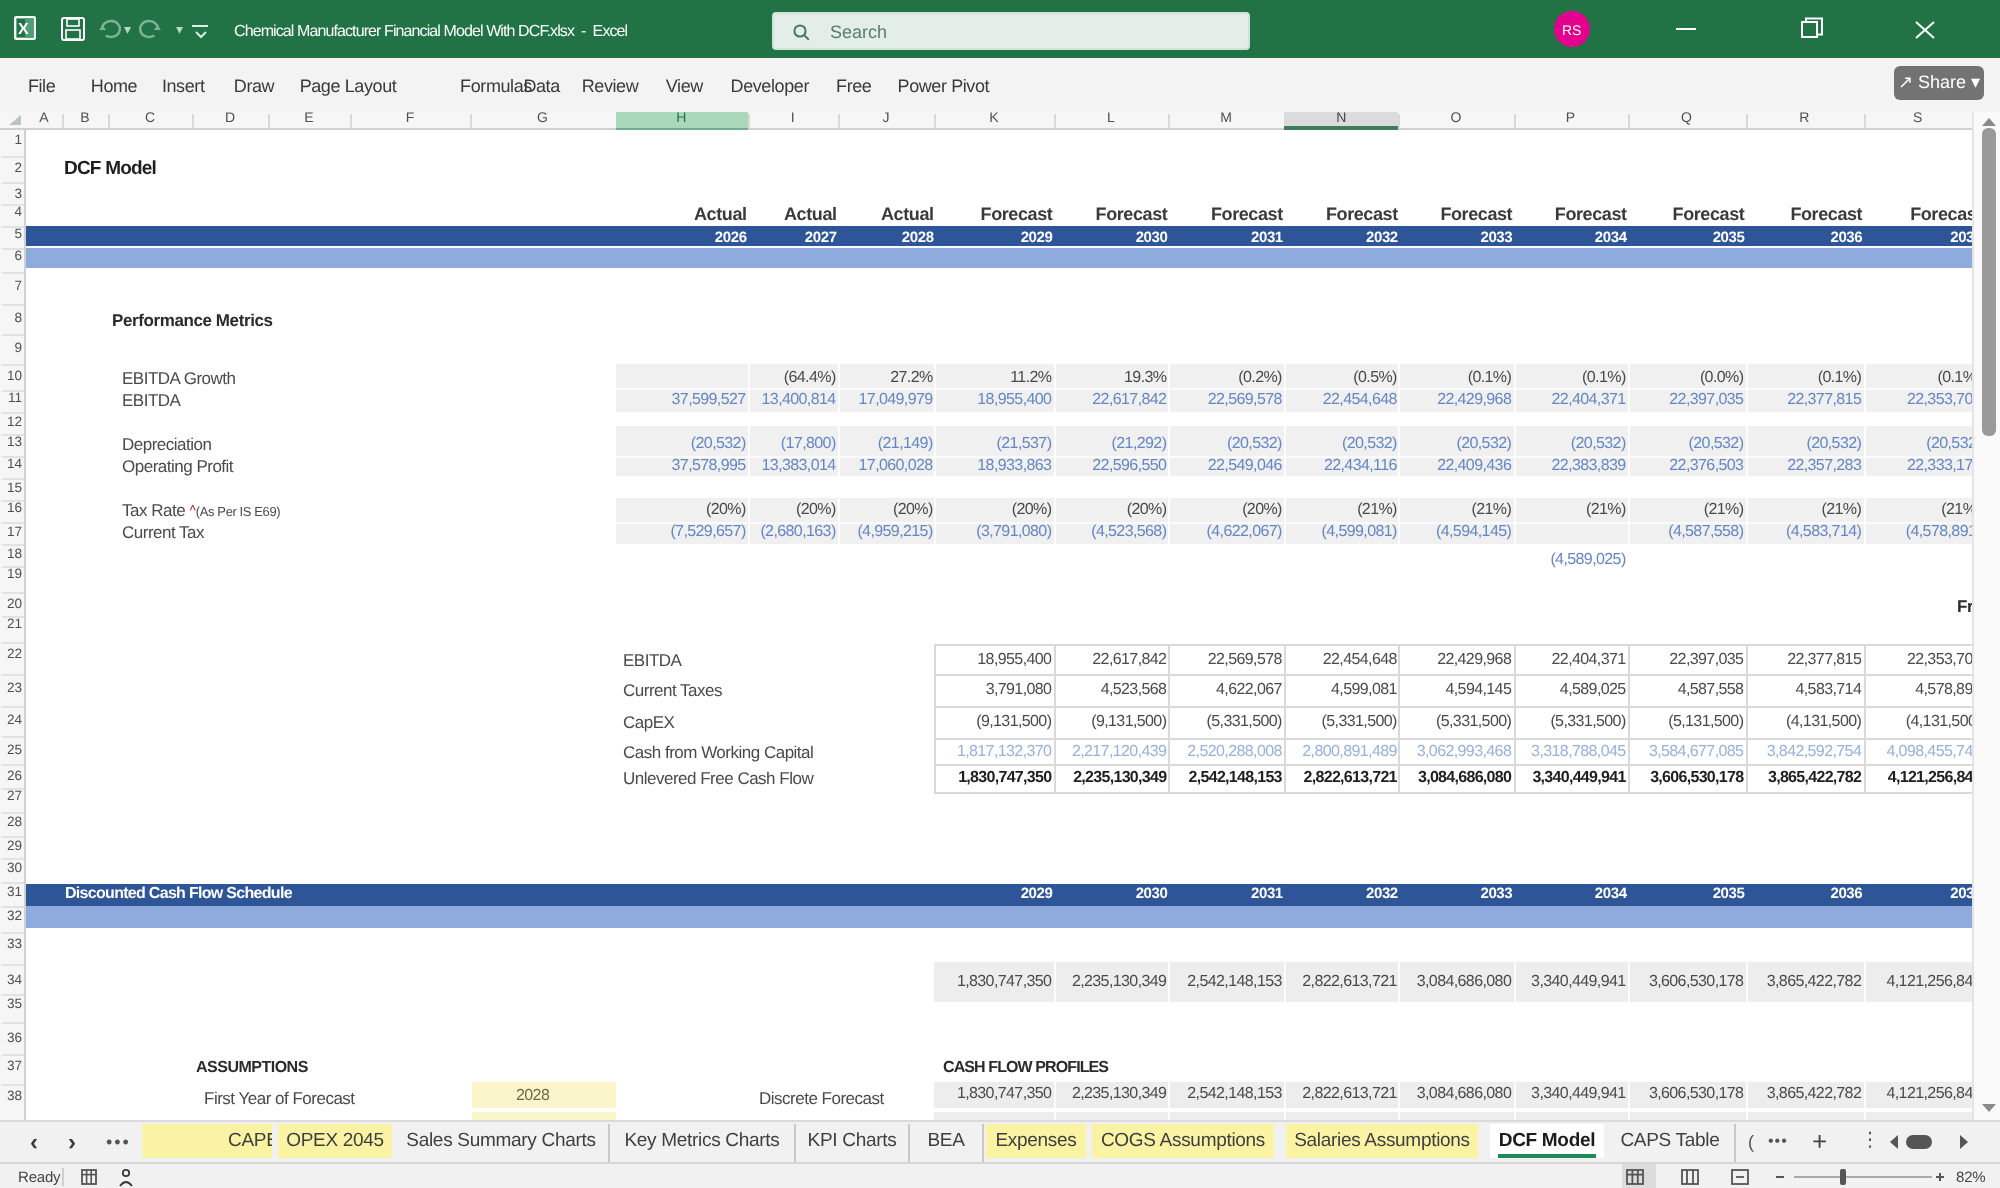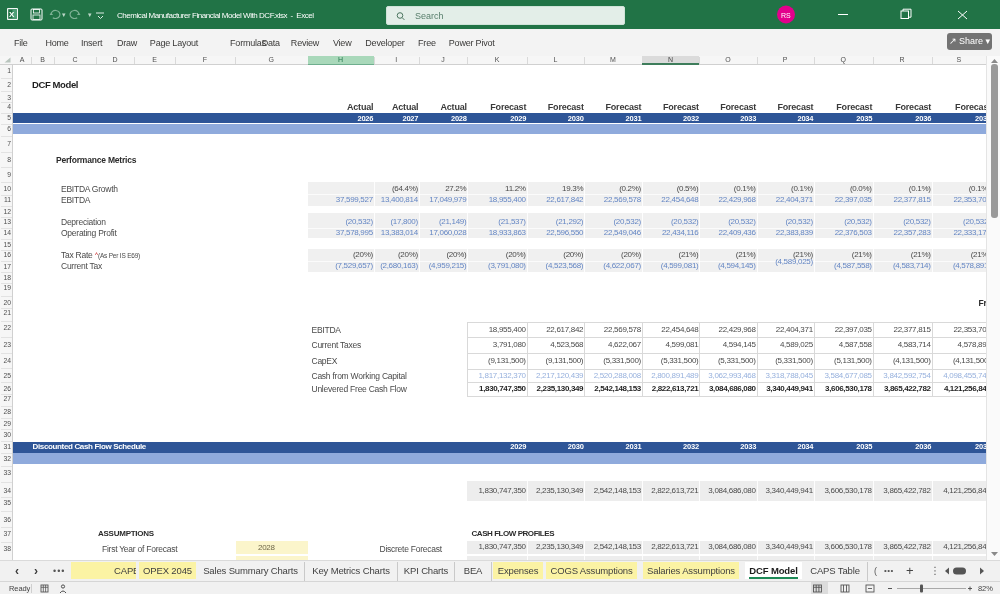--- a/index.html
+++ b/index.html
@@ -405,21 +405,21 @@
 <div class="t num" style="right:55.4px;top:185.8px;">(21%)</div>
 <div class="t num" style="right:-4.5px;top:185.8px;">(21%)</div>
 <div class="t bnum" style="right:613.2px;top:196.9px;">(7,529,657)</div>
 <div class="t bnum" style="right:568.2px;top:196.9px;">(2,680,163)</div>
 <div class="t bnum" style="right:519.7px;top:196.9px;">(4,959,215)</div>
 <div class="t bnum" style="right:460.3px;top:196.9px;">(3,791,080)</div>
 <div class="t bnum" style="right:402.8px;top:196.9px;">(4,523,568)</div>
 <div class="t bnum" style="right:345.1px;top:196.9px;">(4,622,067)</div>
 <div class="t bnum" style="right:287.6px;top:196.9px;">(4,599,081)</div>
 <div class="t bnum" style="right:230.4px;top:196.9px;">(4,594,145)</div>
-<div class="t bnum" style="right:173.2px;top:192px;margin-left:41px;">(4,589,025)</div>
+<div class="t bnum" style="right:173.2px;top:210px;margin-left:41px;">(4,589,025)</div>
 <div class="t bnum" style="right:114.3px;top:196.9px;">(4,587,558)</div>
 <div class="t bnum" style="right:55.4px;top:196.9px;">(4,583,714)</div>
 <div class="t bnum" style="right:-4.5px;top:196.9px;">(4,578,891)</div>
 <div class="t bold9" style="left:965.5px;top:233.5px;">Free Cash Flow</div>
 <div class="t lab" style="left:298.5px;top:260.2px;">EBITDA</div>
 <div class="t lab" style="left:298.5px;top:275.7px;">Current Taxes</div>
 <div class="t lab" style="left:298.5px;top:291.7px;">CapEX</div>
 <div class="t lab" style="left:298.5px;top:306.2px;">Cash from Working Capital</div>
 <div class="t lab" style="left:298.5px;top:319.4px;">Unlevered Free Cash Flow</div>
 <div class="t num" style="right:460.3px;top:260.2px;">18,955,400</div>

